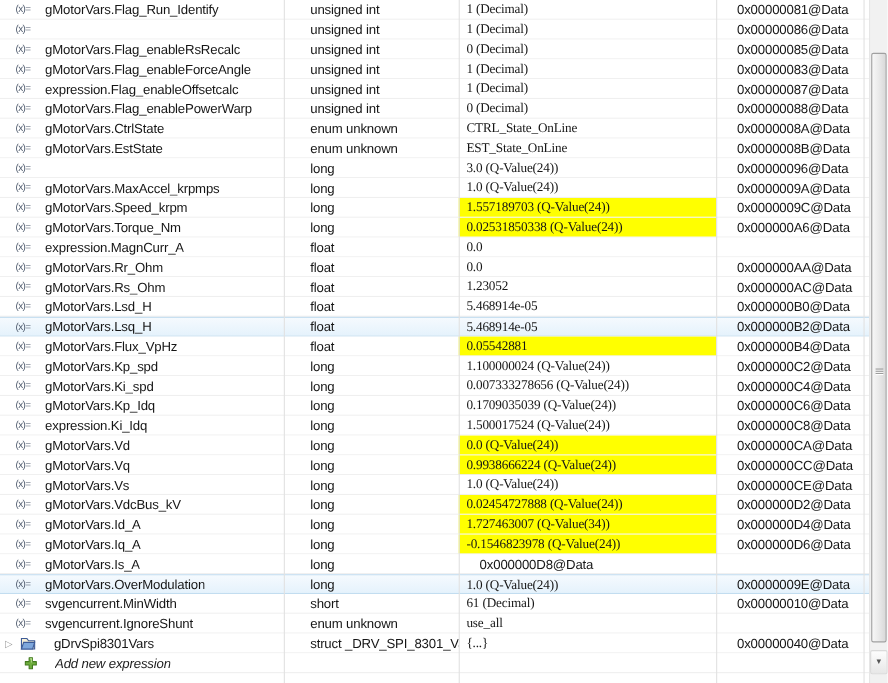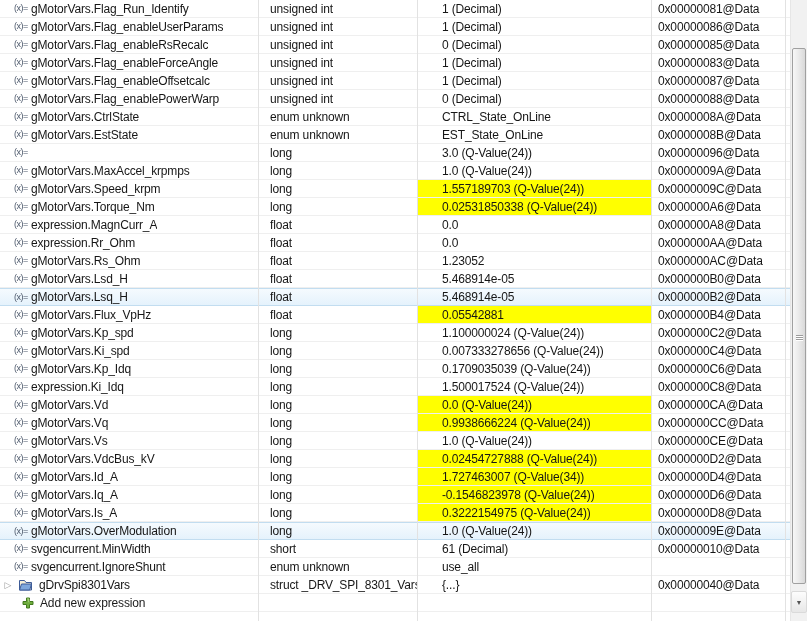--- a/index.html
+++ b/index.html
@@ -6,34 +6,34 @@
     font-family:"Liberation Sans","DejaVu Sans",sans-serif;font-size:12px;color:#161616;}
   #viewport{position:relative;width:807px;height:621px;background:#fff;}
   #rows{position:absolute;left:0;top:0;width:790px;}
   .row{display:flex;height:18px;box-sizing:border-box;border-bottom:1px solid #EFEFEF;
     align-items:center;background:#fff;letter-spacing:-0.15px;}
   .row.selected{background:linear-gradient(#F5FAFE,#E5F2FC);
     border-top:1px solid #C2DDF0;border-bottom:1px solid #C2DDF0;}
   .cell{box-sizing:border-box;height:100%;display:flex;align-items:center;
     overflow:hidden;white-space:nowrap;}
   .c-name{width:258px;padding-left:2px;}
-  .c-type{width:159px;padding-left:12px;}
-  .c-value{width:234px;padding-left:25px;}
-  .c-addr{width:134px;padding-left:7px;}
+  .c-type{width:159px;padding-left:24px;}
+  .c-value{width:234px;padding-left:7px;font-family:Liberation Serif, serif;}
+  .c-addr{width:134px;padding-left:19px;}
   .row.selected .cell{background:transparent;}
   .c-value.hl{background:#FFFF00;}
   .expander{width:12px;flex:0 0 12px;text-align:center;font-size:9px;color:#9B9B9B;
     visibility:hidden;line-height:10px;}
   .expander.show{visibility:visible;}
   .ricon{flex:0 0 auto;display:flex;align-items:center;}
   .ricon.expr{width:17px;font-size:9px;color:#4C586B;letter-spacing:-0.5px;padding-bottom:1px;}
   .ricon.struct{width:15px;margin-left:4px;margin-right:6px;}
   .ricon.add{width:12px;margin-left:8px;margin-right:6px;}
-  .rlabel{margin-left:0;overflow:hidden;white-space:nowrap;}
-  .rlabel.italic{color:#1c1c1c;}
+  .rlabel{margin-left:10px;overflow:hidden;white-space:nowrap;}
+  .rlabel.italic{font-style:italic;color:#1c1c1c;}
   .vline{position:absolute;top:0;height:621px;width:1px;background:#E2E2E2;z-index:5;}
   #vline-1{left:258px;} #vline-2{left:417px;} #vline-3{left:651px;} #vline-4{left:785px;}
   #scrollbar{position:absolute;left:790px;top:0;width:17px;height:621px;background:#F1F1F1;
     border-left:1px solid #E6E6E6;box-sizing:border-box;z-index:6;}
   #scroll-thumb{position:absolute;left:1px;top:48px;width:14px;height:536px;
     background:linear-gradient(to right,#F7F7F7 0%,#EBEBEB 45%,#D9D9D9 100%);
     border:1px solid #A0A0A0;border-radius:2px;box-sizing:border-box;}
   #scroll-grip{position:absolute;left:3px;top:286px;width:7px;}
   #scroll-grip div{height:1px;background:#9C9C9C;margin-bottom:1px;box-shadow:0 1px 0 #fff;}
   #scroll-down{position:absolute;left:0px;top:591px;width:16px;height:22px;
@@ -54,21 +54,20 @@
       <span class="rlabel">gMotorVars.Flag_Run_Identify</span>
     </div>
     <div class="cell c-type">unsigned int</div>
     <div class="cell c-value">1 (Decimal)</div>
     <div class="cell c-addr">0x00000081@Data</div>
   </div>
       <div class="row">
     <div class="cell c-name">
       <span class="expander">▷</span>
       <span class="ricon expr">(x)=</span>
-      <span class="rlabel">gMotorVars.Flag_enableUserParams</span>
     </div>
     <div class="cell c-type">unsigned int</div>
     <div class="cell c-value">1 (Decimal)</div>
     <div class="cell c-addr">0x00000086@Data</div>
   </div>
       <div class="row">
     <div class="cell c-name">
       <span class="expander">▷</span>
       <span class="ricon expr">(x)=</span>
       <span class="rlabel">gMotorVars.Flag_enableRsRecalc</span>
@@ -84,21 +83,21 @@
       <span class="rlabel">gMotorVars.Flag_enableForceAngle</span>
     </div>
     <div class="cell c-type">unsigned int</div>
     <div class="cell c-value">1 (Decimal)</div>
     <div class="cell c-addr">0x00000083@Data</div>
   </div>
       <div class="row">
     <div class="cell c-name">
       <span class="expander">▷</span>
       <span class="ricon expr">(x)=</span>
-      <span class="rlabel">gMotorVars.Flag_enableOffsetcalc</span>
+      <span class="rlabel">expression.Flag_enableOffsetcalc</span>
     </div>
     <div class="cell c-type">unsigned int</div>
     <div class="cell c-value">1 (Decimal)</div>
     <div class="cell c-addr">0x00000087@Data</div>
   </div>
       <div class="row">
     <div class="cell c-name">
       <span class="expander">▷</span>
       <span class="ricon expr">(x)=</span>
       <span class="rlabel">gMotorVars.Flag_enablePowerWarp</span>
@@ -167,27 +166,26 @@
     <div class="cell c-addr">0x000000A6@Data</div>
   </div>
       <div class="row">
     <div class="cell c-name">
       <span class="expander">▷</span>
       <span class="ricon expr">(x)=</span>
       <span class="rlabel">expression.MagnCurr_A</span>
     </div>
     <div class="cell c-type">float</div>
     <div class="cell c-value">0.0</div>
-    <div class="cell c-addr">0x000000A8@Data</div>
-  </div>
-      <div class="row">
-    <div class="cell c-name">
-      <span class="expander">▷</span>
-      <span class="ricon expr">(x)=</span>
-      <span class="rlabel">expression.Rr_Ohm</span>
+  </div>
+      <div class="row">
+    <div class="cell c-name">
+      <span class="expander">▷</span>
+      <span class="ricon expr">(x)=</span>
+      <span class="rlabel">gMotorVars.Rr_Ohm</span>
     </div>
     <div class="cell c-type">float</div>
     <div class="cell c-value">0.0</div>
     <div class="cell c-addr">0x000000AA@Data</div>
   </div>
       <div class="row">
     <div class="cell c-name">
       <span class="expander">▷</span>
       <span class="ricon expr">(x)=</span>
       <span class="rlabel">gMotorVars.Rs_Ohm</span>
@@ -326,21 +324,20 @@
     <div class="cell c-value hl">-0.1546823978 (Q-Value(24))</div>
     <div class="cell c-addr">0x000000D6@Data</div>
   </div>
       <div class="row">
     <div class="cell c-name">
       <span class="expander">▷</span>
       <span class="ricon expr">(x)=</span>
       <span class="rlabel">gMotorVars.Is_A</span>
     </div>
     <div class="cell c-type">long</div>
-    <div class="cell c-value hl">0.3222154975 (Q-Value(24))</div>
     <div class="cell c-addr">0x000000D8@Data</div>
   </div>
       <div class="row selected">
     <div class="cell c-name">
       <span class="expander">▷</span>
       <span class="ricon expr">(x)=</span>
       <span class="rlabel">gMotorVars.OverModulation</span>
     </div>
     <div class="cell c-type">long</div>
     <div class="cell c-value">1.0 (Q-Value(24))</div>

